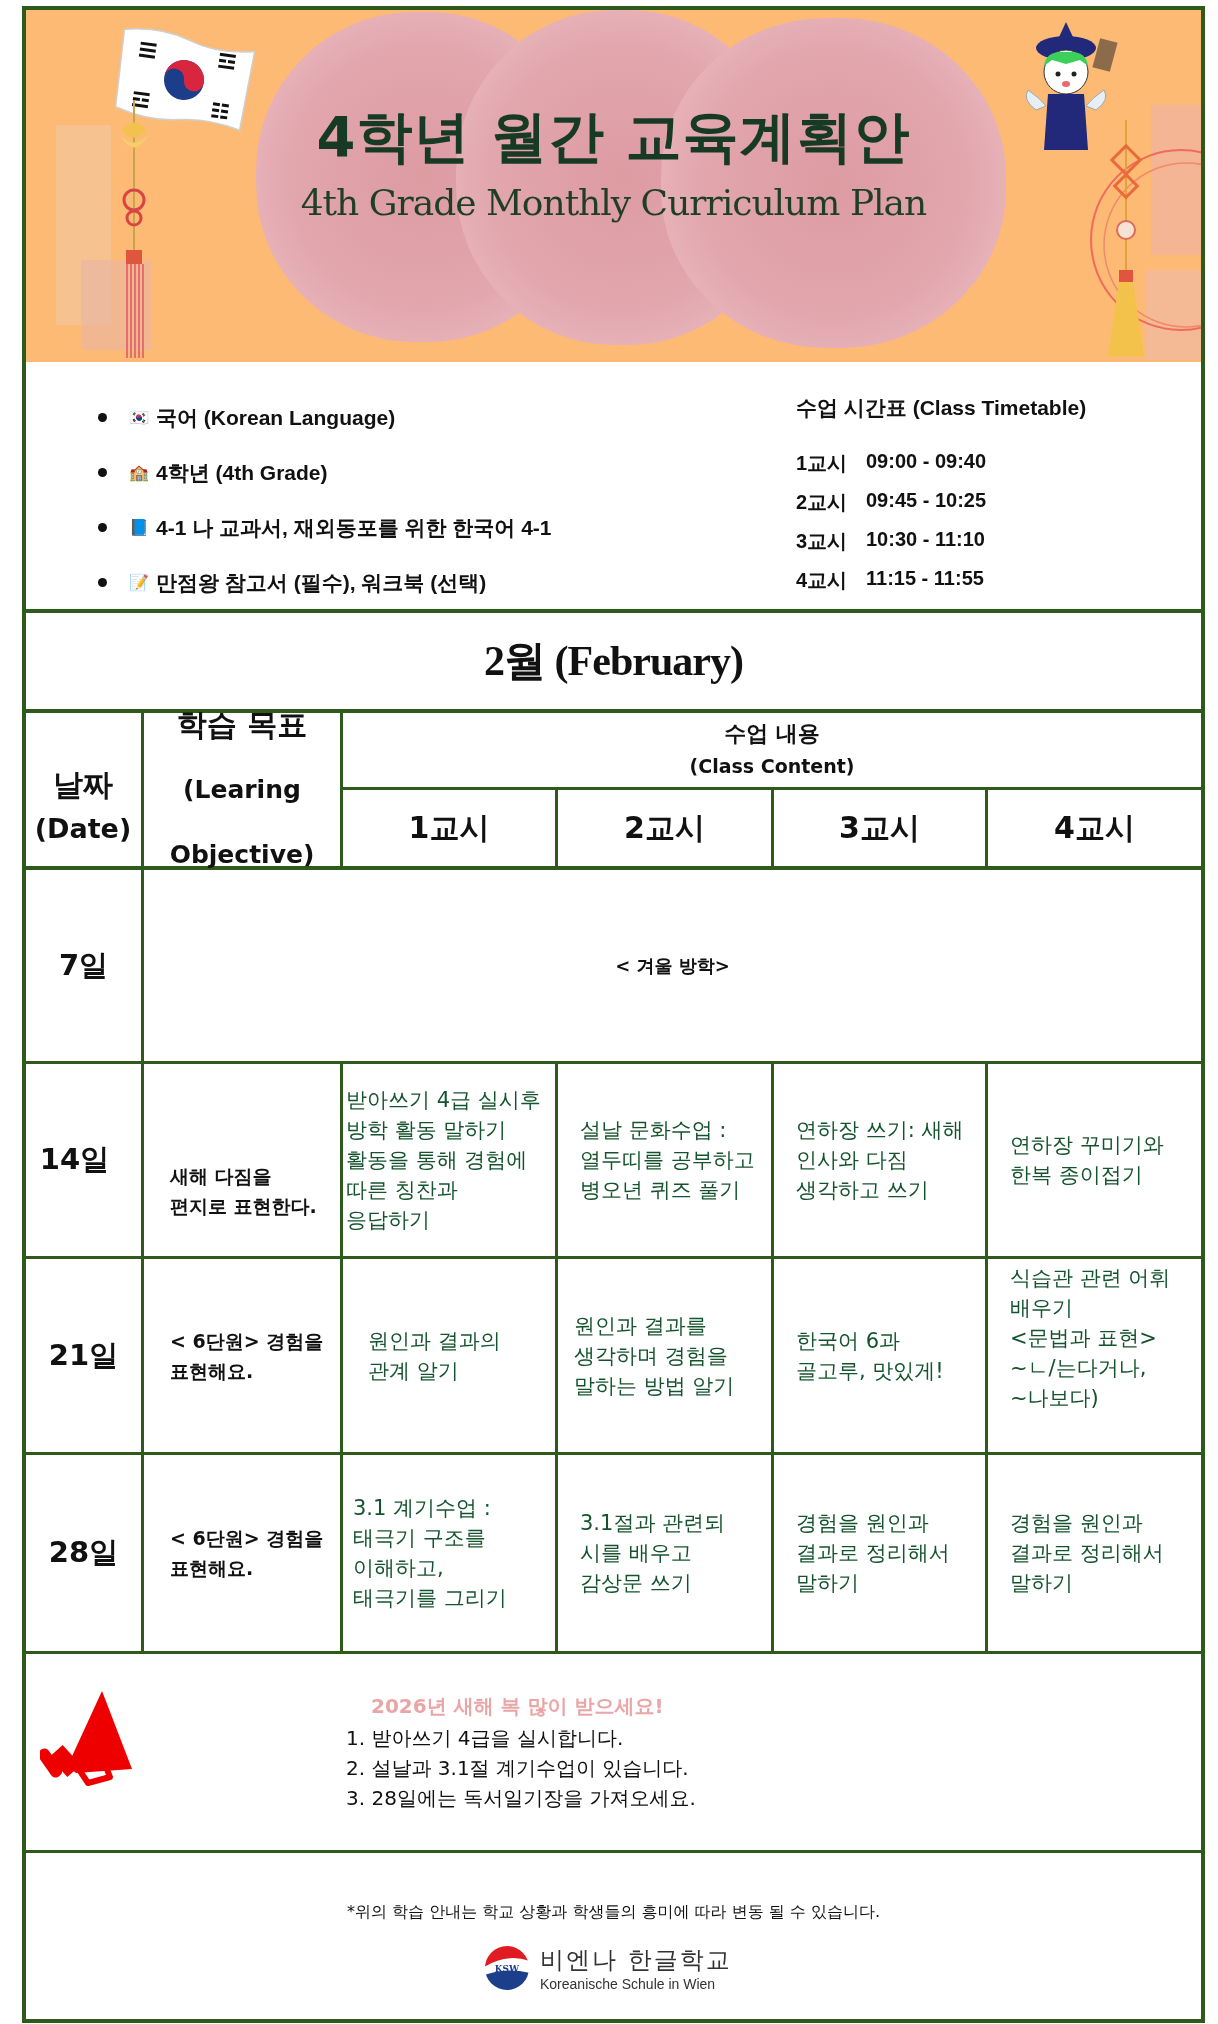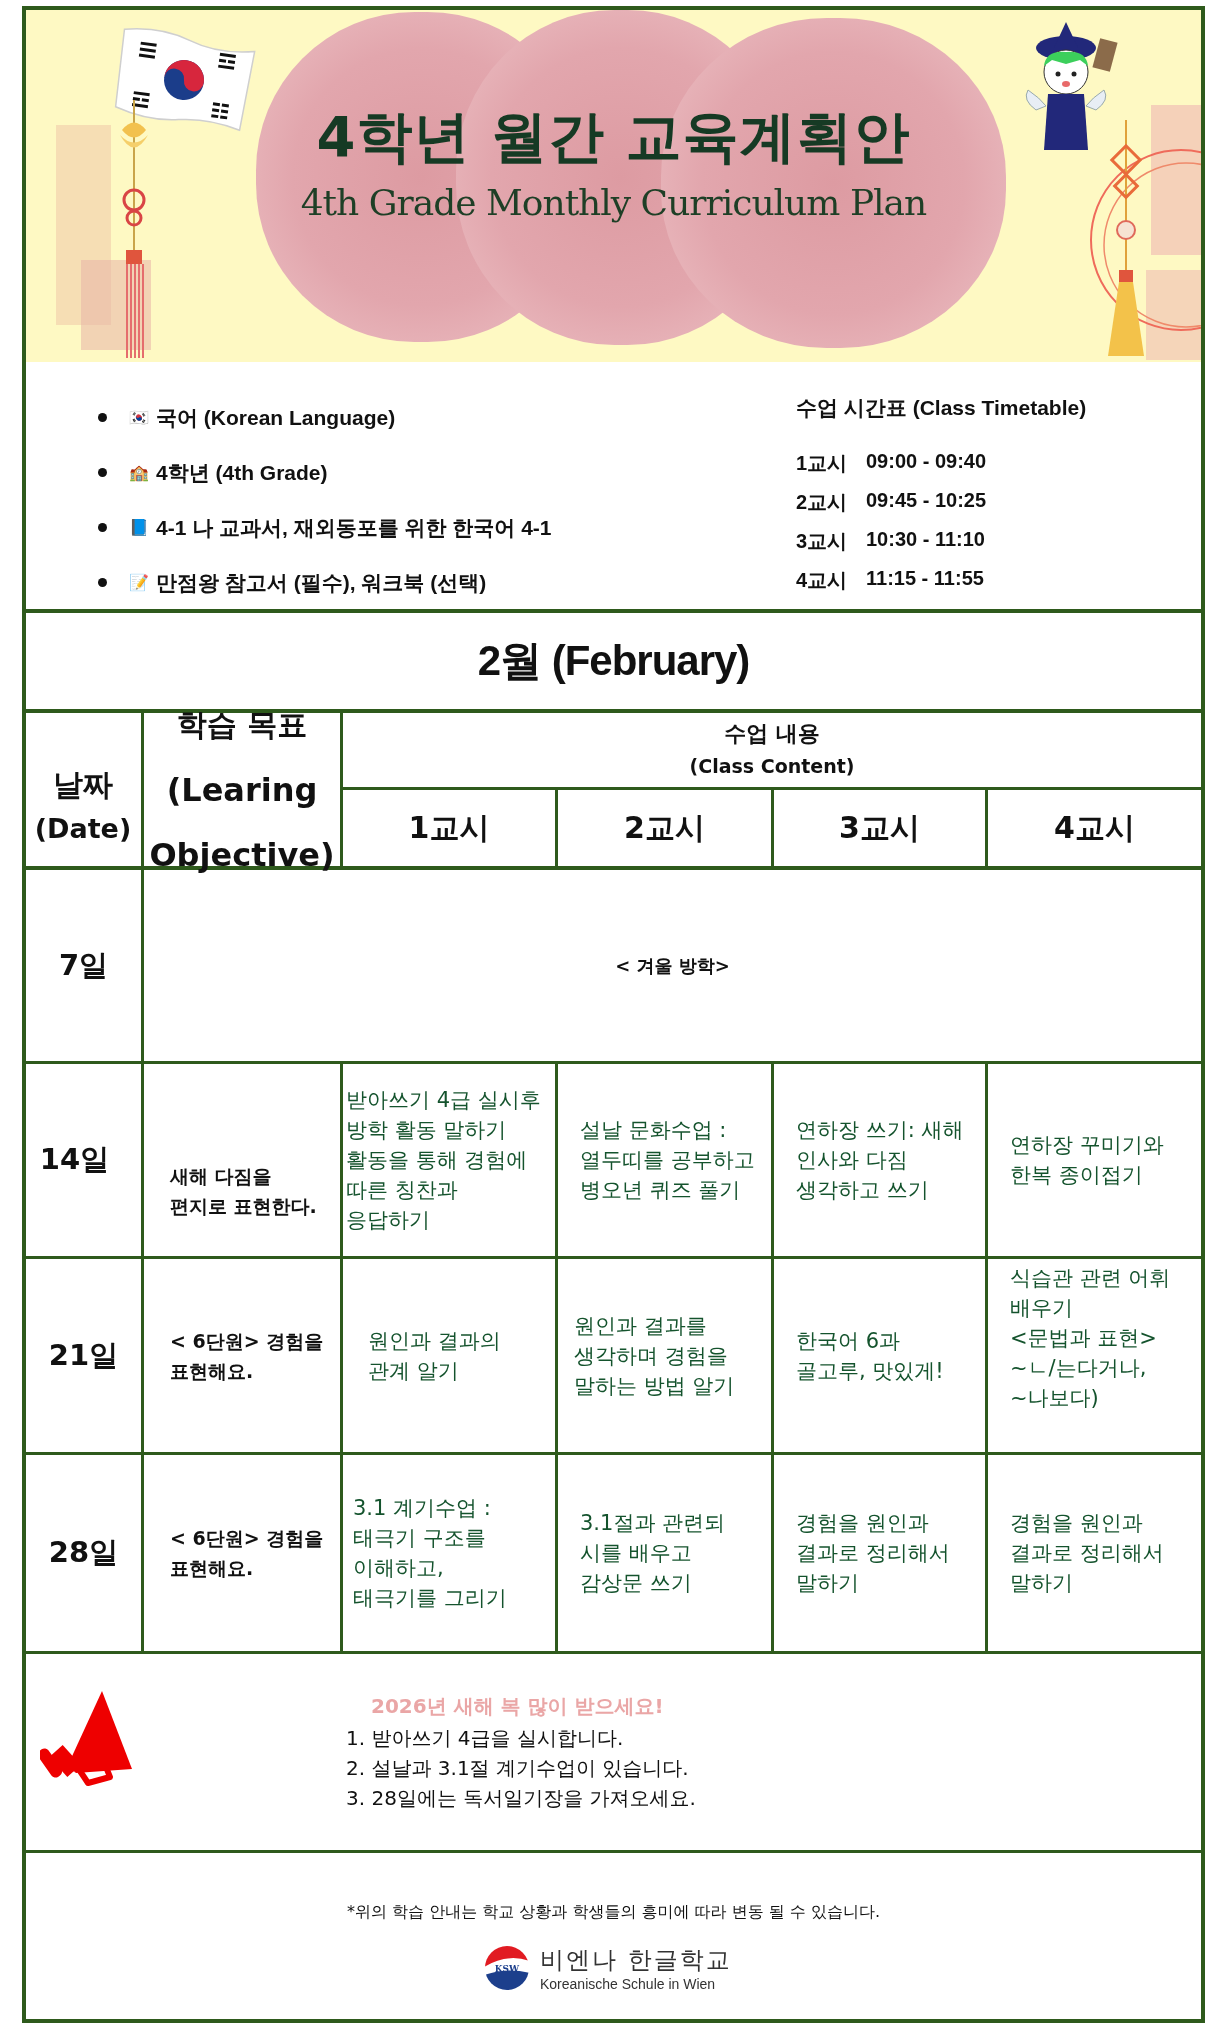--- a/index.html
+++ b/index.html
@@ -2,21 +2,21 @@
 <html><head>
 <meta charset="utf-8">
 <style>
   * { box-sizing: border-box; margin: 0; padding: 0; }
   html, body { width: 1218px; height: 2024px; background: #ffffff; overflow: hidden; }
   body { position: relative; font-family: "Liberation Sans", "DejaVu Sans", sans-serif; color: #111; }
 
   .frame { position: absolute; left: 22px; top: 6px; width: 1183px; height: 2017px; border: 4px solid #2e5a1c; }
 
   
-  .banner { position: absolute; left: 26px; top: 10px; width: 1175px; height: 352px; background: #fef9c3; overflow: hidden; }
+  .banner { position: absolute; left: 26px; top: 10px; width: 1175px; height: 352px; background: #fdba74; overflow: hidden; }
   .blob { position: absolute; border-radius: 48%; background: radial-gradient(circle at 50% 50%, #dd9ba2 0%, #e2a6ad 55%, #e8b6bb 80%, rgba(231,229,218,0) 100%); }
   .blob.b1 { left: 230px; top: 2px; width: 330px; height: 330px; }
   .blob.b2 { left: 430px; top: 0px; width: 330px; height: 335px; }
   .blob.b3 { left: 635px; top: 8px; width: 345px; height: 330px; }
   .deco-rect { position: absolute; opacity: .55; }
   .banner-title { position: absolute; left: 0; right: 0; top: 90px; text-align: center; font-family: "DejaVu Sans", sans-serif; font-weight: bold; font-size: 56px; color: #163a24; letter-spacing: 1px; }
   .banner-subtitle { position: absolute; left: 0; right: 0; top: 172px; text-align: center; font-family: "DejaVu Serif", serif; font-size: 36px; color: #1e3f26; letter-spacing: -1px; }
 
   .flag { position: absolute; left: 88px; top: 20px; width: 140px; height: 100px; transform: rotate(8deg); }
   .tassel-left { position: absolute; left: 78px; top: 90px; width: 60px; height: 260px; }
@@ -30,29 +30,29 @@
   .subject-list li::before { content: ""; position: absolute; left: 0; top: 23px; width: 9px; height: 9px; border-radius: 50%; background: #111; }
   .subject-list .emoji { width: 22px; height: 22px; margin-right: 6px; display: inline-flex; align-items: center; justify-content: center; font-size: 16px; }
   .timetable { position: absolute; left: 770px; top: 32px; }
   .timetable-title { font-size: 21px; font-weight: bold; margin-bottom: 28px; }
   .tt-row { font-size: 20px; font-weight: bold; height: 39px; display: flex; }
   .tt-row .p { width: 70px; }
 
   .hline { position: absolute; left: 22px; width: 1183px; height: 4px; background: #2e5a1c; }
   .vline { position: absolute; width: 3px; background: #2e5a1c; }
 
-  .month-title { position: absolute; left: 26px; top: 613px; width: 1175px; height: 96px; display: flex; align-items: center; justify-content: center; font-family: Liberation Sans, sans-serif; font-weight: bold; font-size: 42px; letter-spacing: -1px; }
+  .month-title { position: absolute; left: 26px; top: 613px; width: 1175px; height: 96px; display: flex; align-items: center; justify-content: center; font-family: Liberation Serif, serif; font-weight: bold; font-size: 42px; letter-spacing: -1px; }
 
   
   .cell { position: absolute; display: flex; align-items: center; justify-content: center; text-align: center; }
   .hdr-bold { font-family: "DejaVu Sans", sans-serif; font-weight: bold; color: #111; }
   .date-hdr { flex-direction: column; font-size: 30px; line-height: 44px; }
   .date-hdr .en { font-size: 27px; }
   .obj-hdr { flex-direction: column; font-size: 30px; line-height: 44px; gap: 21px; }
-  .obj-hdr .en { font-size: 32px; }
+  .obj-hdr .en { font-size: 25px; }
   .content-hdr { flex-direction: column; font-size: 22px; line-height: 32px; }
   .content-hdr .en { font-size: 19px; }
   .period-hdr { font-size: 30px; }
 
   .date-cell { font-family: "DejaVu Sans", sans-serif; font-weight: bold; font-size: 29px; }
   .vac-cell { font-family: "DejaVu Sans", sans-serif; font-weight: bold; font-size: 18px; }
   .obj-cell { justify-content: flex-start; text-align: left; padding-left: 26px; font-family: "DejaVu Sans", sans-serif; font-weight: bold; font-size: 19px; line-height: 30px; white-space: pre-line; }
   .content-cell { justify-content: flex-start; text-align: left; padding-left: 10px; padding-right: 4px; font-family: "DejaVu Sans", sans-serif; font-size: 21px; line-height: 30px; white-space: pre-line; color: #14532d; }
 
   

